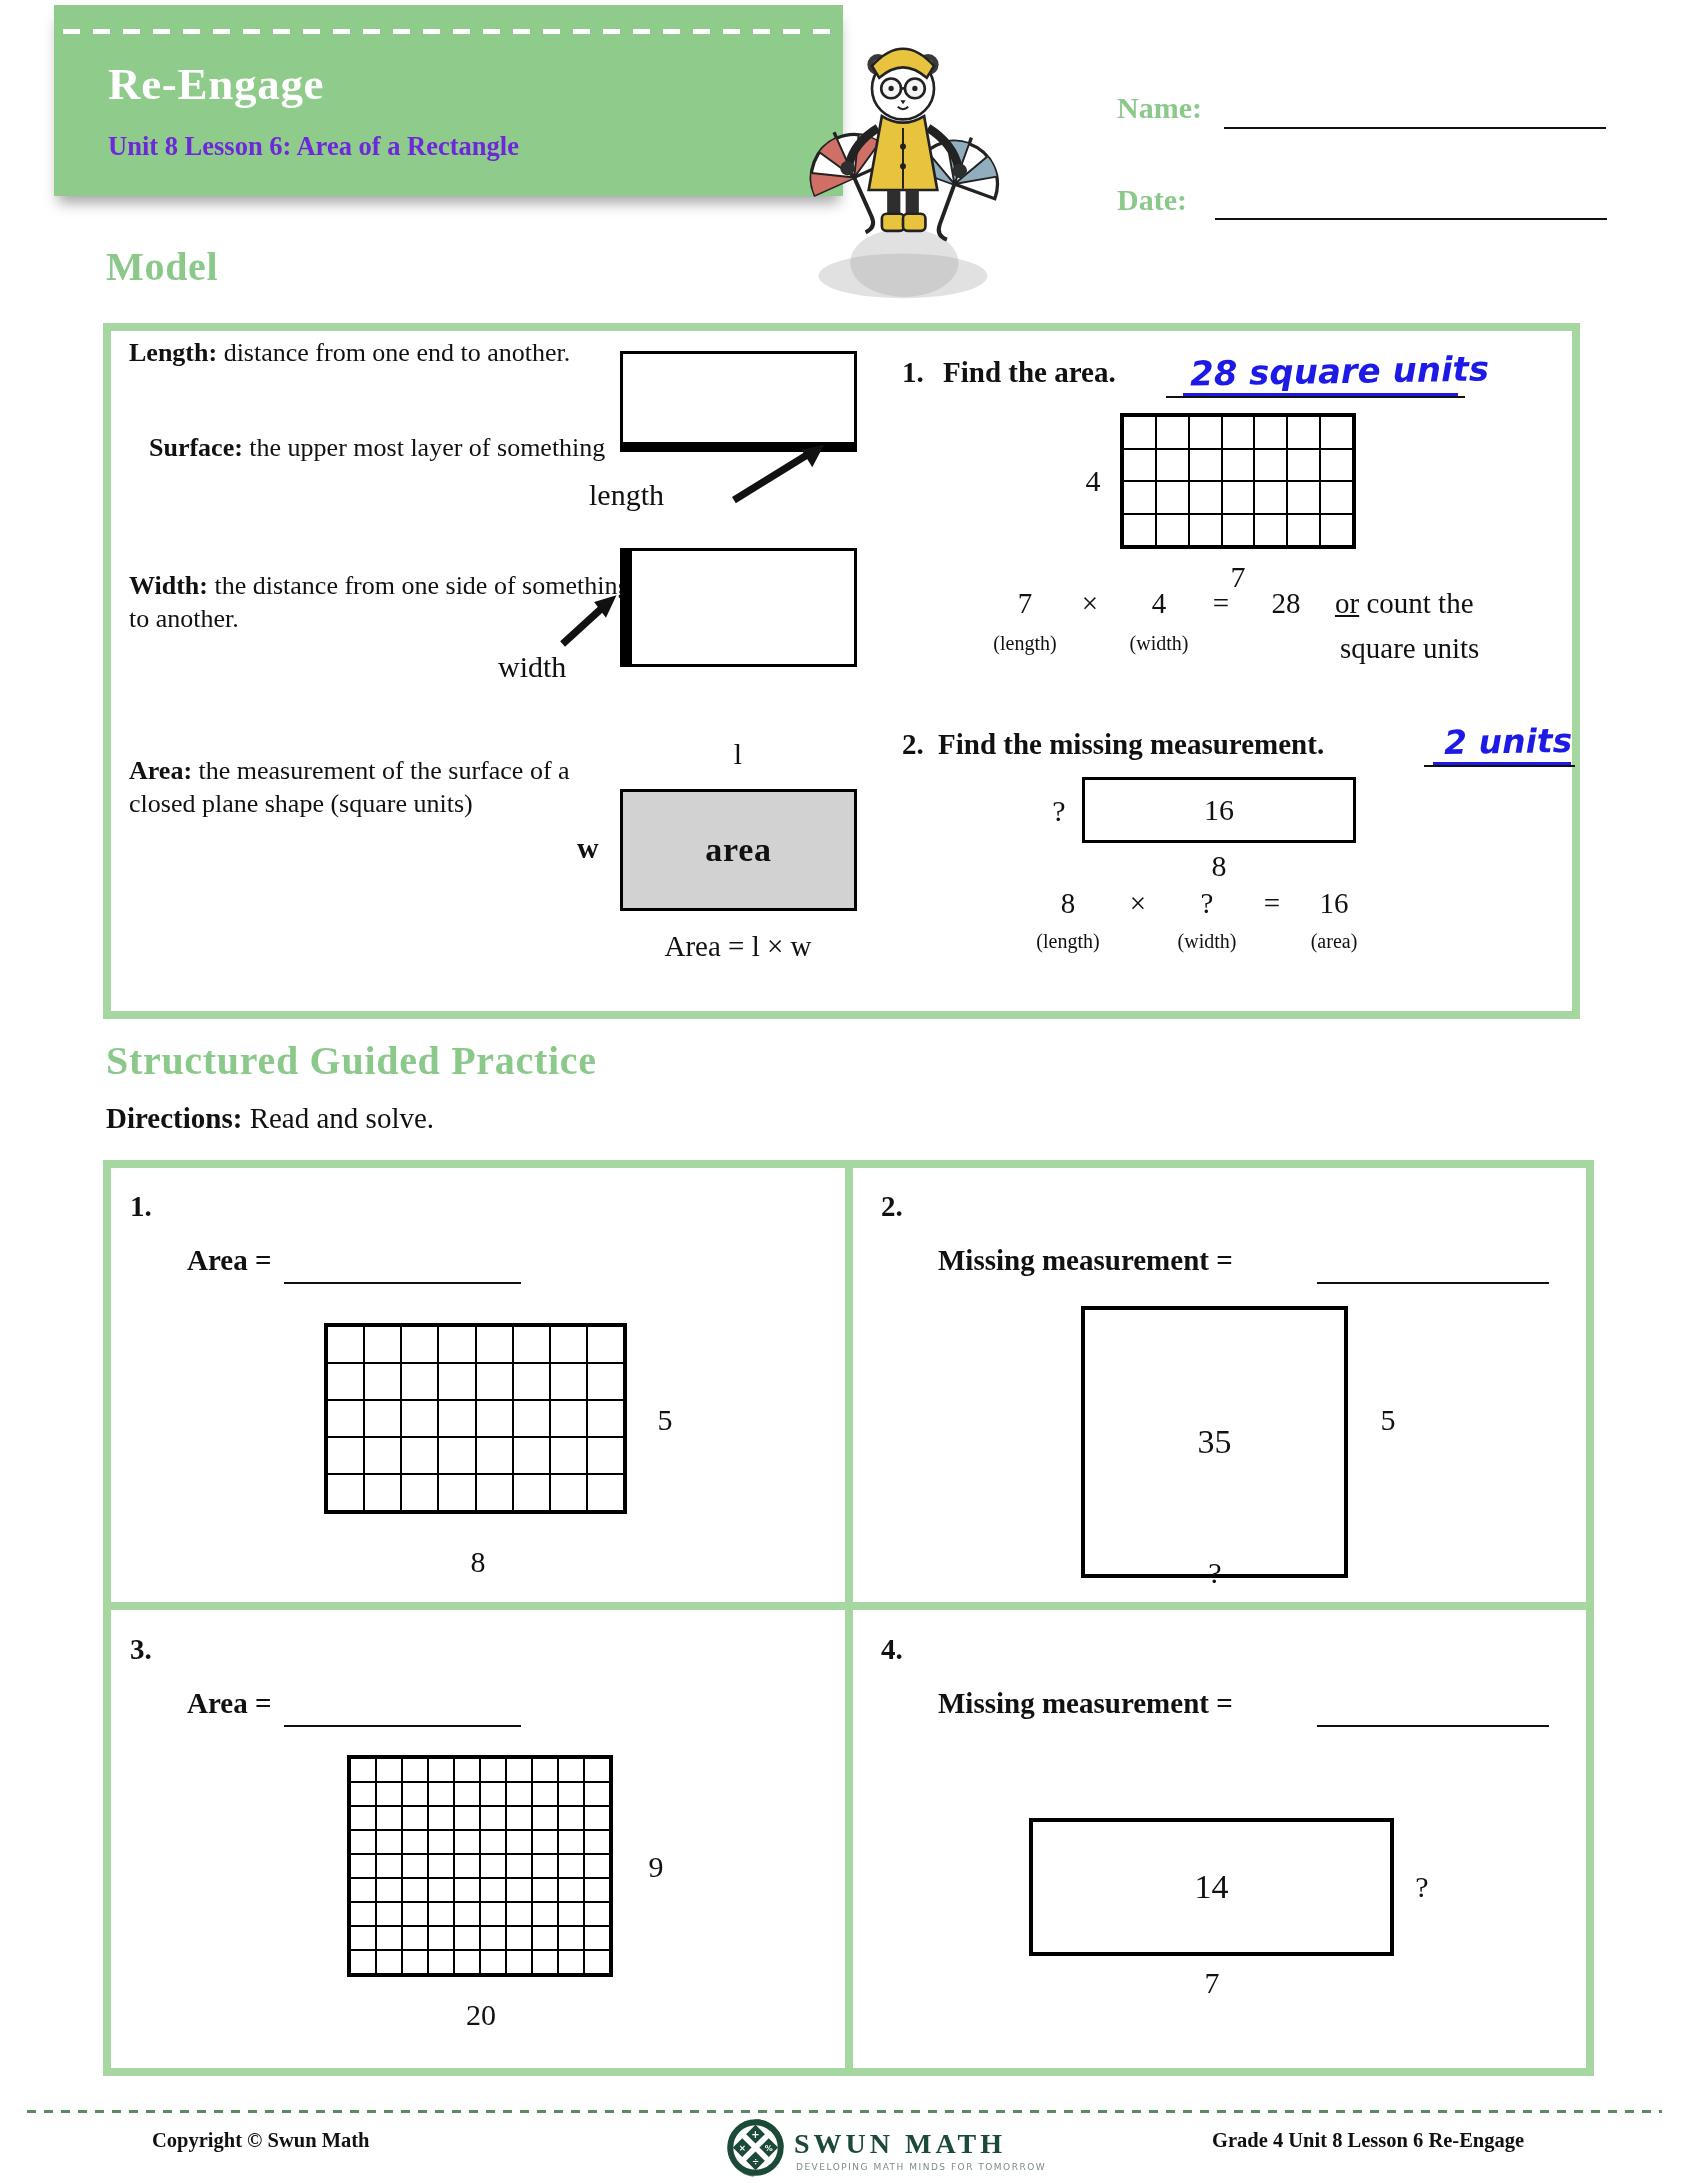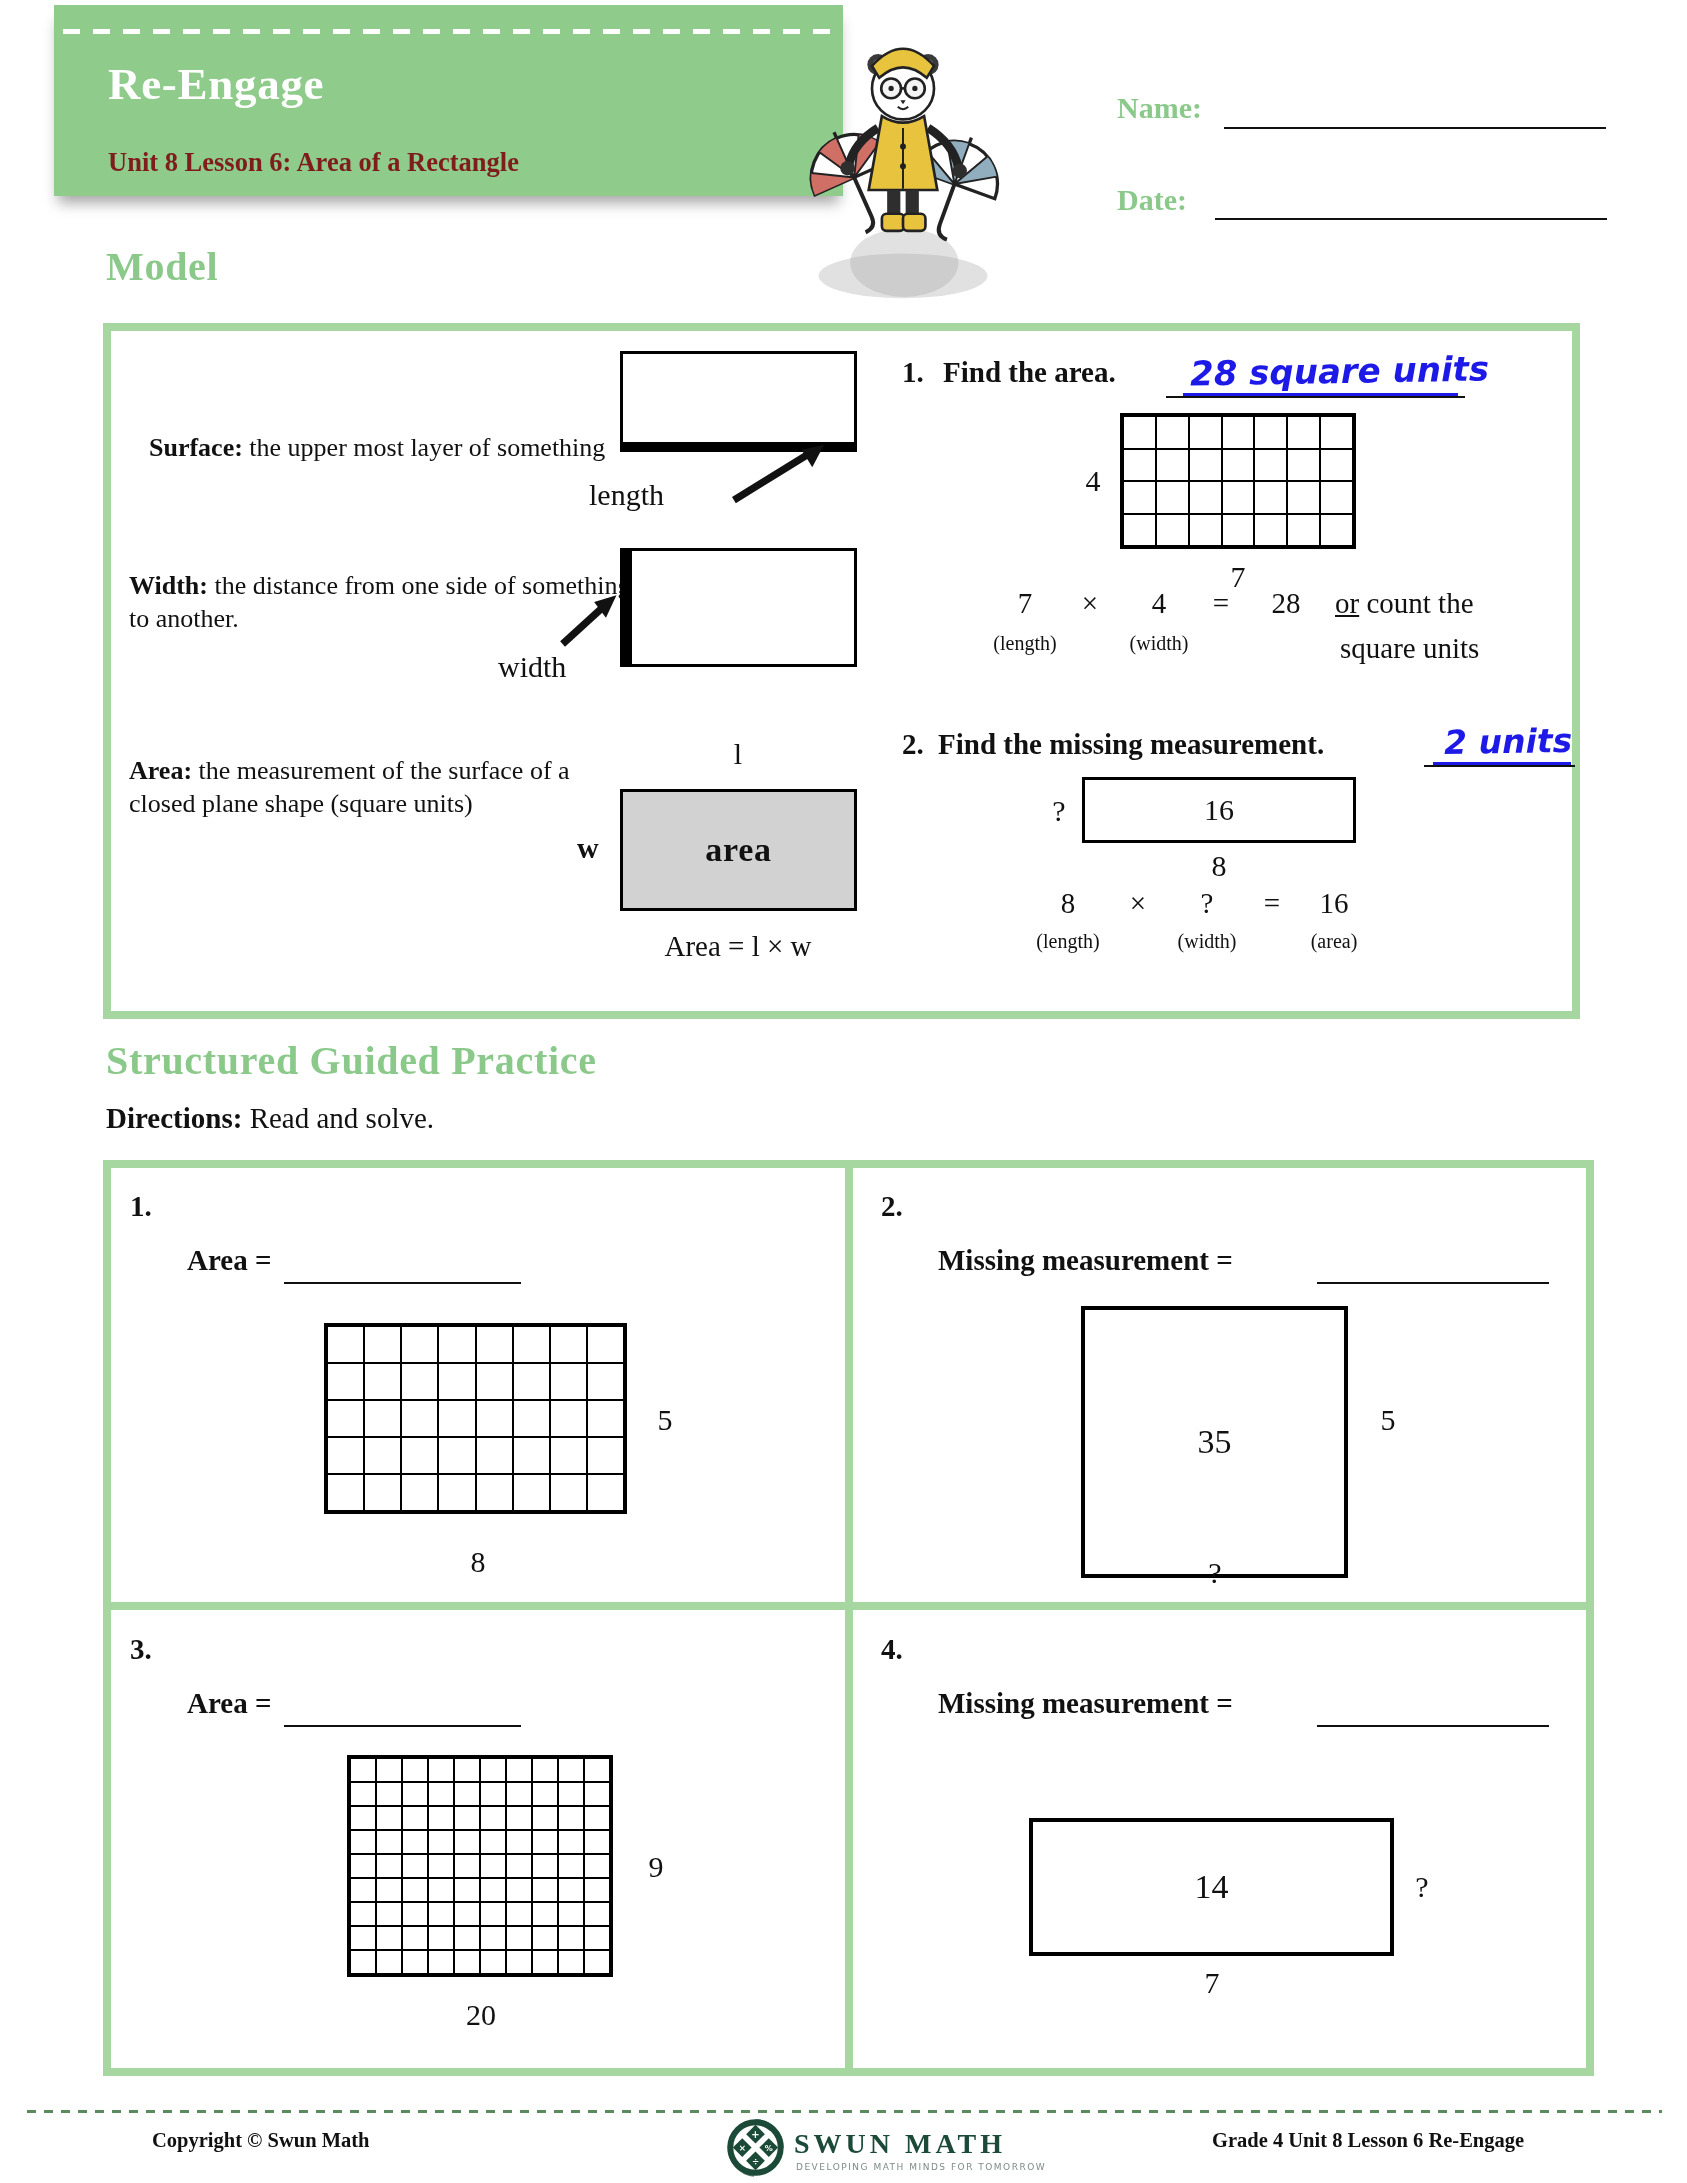--- a/index.html
+++ b/index.html
@@ -10,21 +10,21 @@
   .ctr { transform:translateX(-50%); }
   .vmid { transform:translate(-50%,-50%); }
   .bold { font-weight:bold; }
 
   
   .banner { left:54px; top:5.3px; width:789px; height:191px; background:#8fcb8b;
             box-shadow:0 10.6px 13.2px -4px rgba(0,0,0,.35); }
   .banner-dash { left:9.3px; top:24px; right:10.6px; height:4.6px;
      background:repeating-linear-gradient(90deg,#fff 0 17px, rgba(0,0,0,0) 17px 30px); }
   .banner-title { left:54px; top:53px; font-size:45px; font-weight:bold; color:#fff; letter-spacing:0.7px; }
-  .banner-subtitle { left:54px; top:142px; font-size:26.5px; font-weight:bold; color:#7f1d1d; }
+  .banner-subtitle { left:54px; top:126px; font-size:26.5px; font-weight:bold; color:#6d28d9; }
 
   .name-label, .date-label { font-size:30px; font-weight:bold; color:#8bc98a; }
   .writing-line { border-bottom:2.6px solid #111; height:0; }
 
   
   .section-heading { font-size:40px; font-weight:bold; color:#8bc98a; letter-spacing:0.7px; }
 
   
   .model-box { left:103px; top:323px; width:1477px; height:696px; border:8px solid #a6d7a0; background:#fff; }
   .definition { width:509px; font-size:26px; line-height:1.27; color:#111; }
@@ -134,20 +134,23 @@
 
   <div class="abs name-label" style="left:1117px; top:91px;">Name:</div>
   <div class="abs writing-line" style="left:1224px; top:127px; width:382px;"></div>
   <div class="abs date-label" style="left:1117px; top:183px;">Date:</div>
   <div class="abs writing-line" style="left:1215px; top:218px; width:392px;"></div>
 
   <div class="abs section-heading" style="left:106px; top:243px;">Model</div>
 
   <div class="abs model-box"></div>
 
+  <div class="abs definition" style="left:129px; top:336px;">
+    <b>Length:</b><span> distance from one end to another.</span>
+  </div>
   <div class="abs definition" style="left:129px; top:431px;margin-left:20px;">
     <b>Surface:</b><span> the upper most layer of something</span>
   </div>
   <div class="abs definition" style="left:129px; top:569px;">
     <b>Width:</b><span> the distance from one side of something to another.</span>
   </div>
   <div class="abs definition" style="left:129px; top:754px;">
     <b>Area:</b><span> the measurement of the surface of a closed plane shape (square units)</span>
   </div>
 

